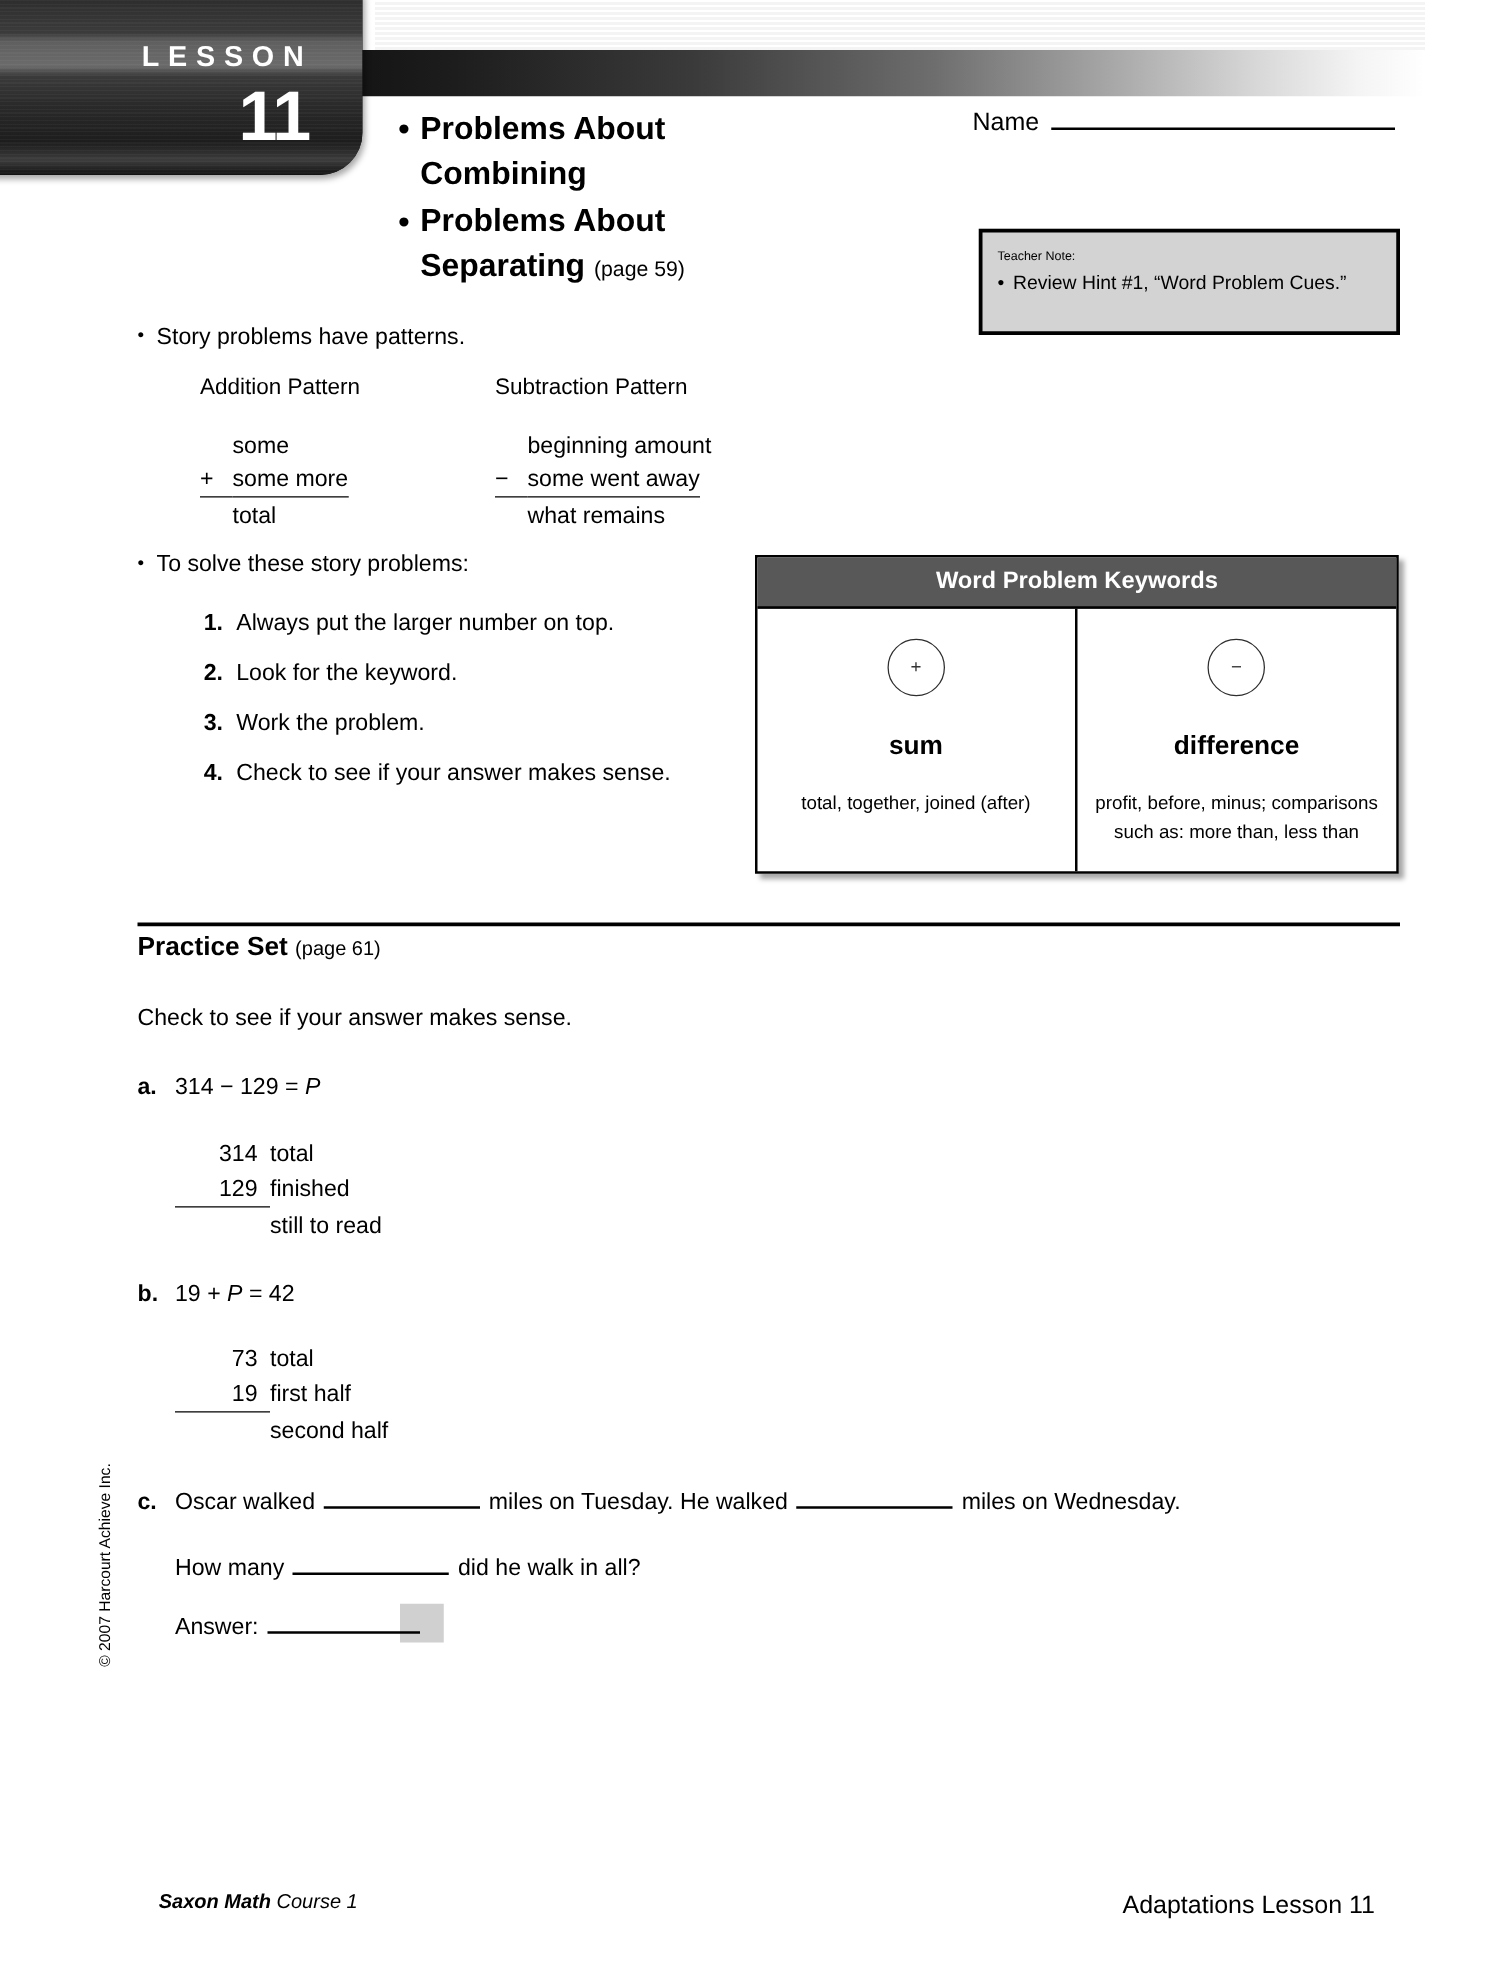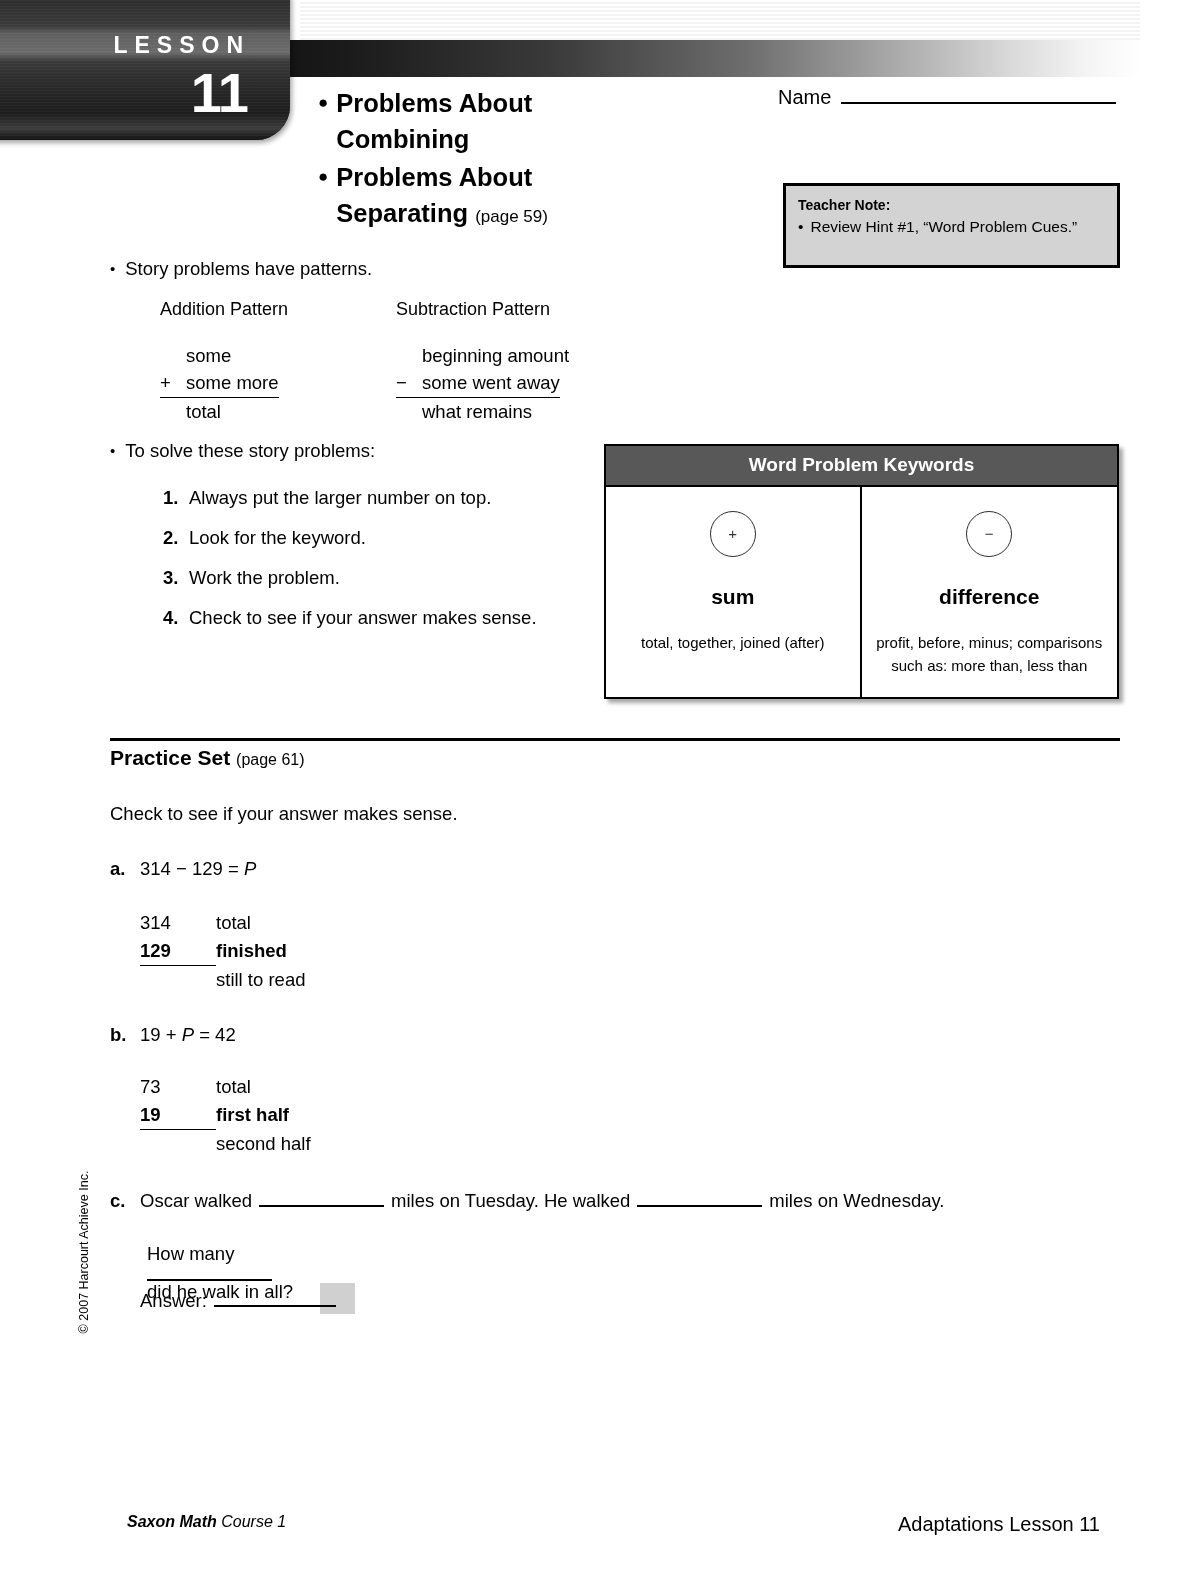--- a/index.html
+++ b/index.html
@@ -138,21 +138,21 @@
     position: absolute;
     left: 783px;
     top: 183px;
     width: 337px;
     height: 85px;
     box-sizing: border-box;
     background: #d3d3d3;
     border: 3px solid #000;
     padding: 9px 12px 0 12px;
   }
-  .tn-title { font-size: 14px; font-weight: bold; line-height: 21px; }
+  .tn-title { font-size: 10px; font-weight: normal; line-height: 21px; }
   .tn-item { display: flex; font-size: 15.5px; line-height: 21px; }
   .tn-item .b { margin-right: 7px; }
 
   
   .body-bullet {
     position: absolute;
     display: flex;
     font-size: 18.5px;
     line-height: 26px;
   }
@@ -258,23 +258,23 @@
     position: absolute;
     display: flex;
     font-size: 18.5px;
     line-height: 26px;
   }
   .prob .lab { font-weight: bold; width: 30px; }
   .prob em { font-style: italic; }
 
   .vsum { position: absolute; font-size: 18.5px; }
   .vrow { display: flex; line-height: 28px; }
-  .vnum { width: 66px; text-align: left; padding-right: 10px; }
+  .vnum { width: 66px; text-align: right; padding-right: 10px; }
   .vrow.ul .vnum { border-bottom: 1.7px solid #000; }
-  .vrow.ul { padding-bottom: 0px; font-weight: bold; }
+  .vrow.ul { padding-bottom: 0px; }
   .vlbl { }
   .vrow.ind .vnum { border: none; }
 
   
   .c-line {
     position: absolute;
     display: flex;
     align-items: baseline;
     font-size: 18.5px;
     white-space: nowrap;
@@ -491,21 +491,21 @@
 
   <div class="c-line" style="left:110px; top:1190px;">
     <span class="lab" style="font-weight:bold; width:30px;">c.</span>
     <span>Oscar walked</span>
     <span class="blank" style="width:125px;"></span>
     <span>miles on Tuesday. He walked</span>
     <span class="blank" style="width:125px;"></span>
     <span>miles on Wednesday.</span>
   </div>
 
-  <div class="c-line" style="left:140px; top:1243px;flex-direction:column;">
+  <div class="c-line" style="left:140px; top:1243px;">
     <span>How many</span>
     <span class="blank" style="width:125px;"></span>
     <span>did he walk in all?</span>
   </div>
 
   <div class="ans-square"></div>
   <div class="c-line" style="left:140px; top:1290px;">
     <span>Answer:</span>
     <span class="blank" style="width:122px;"></span>
   </div>

